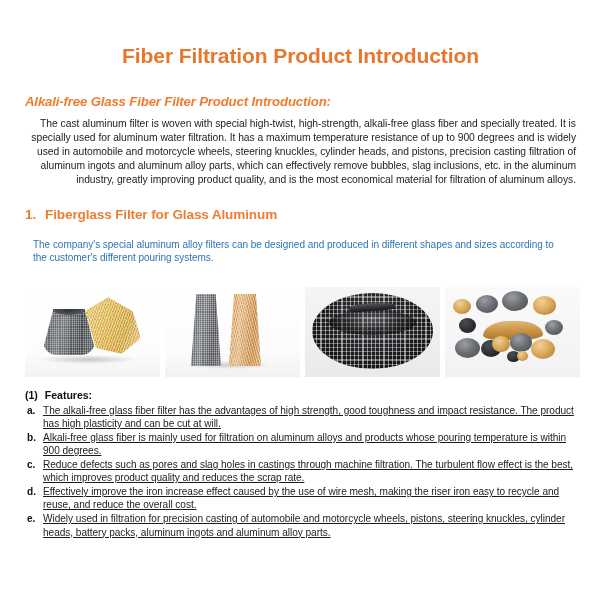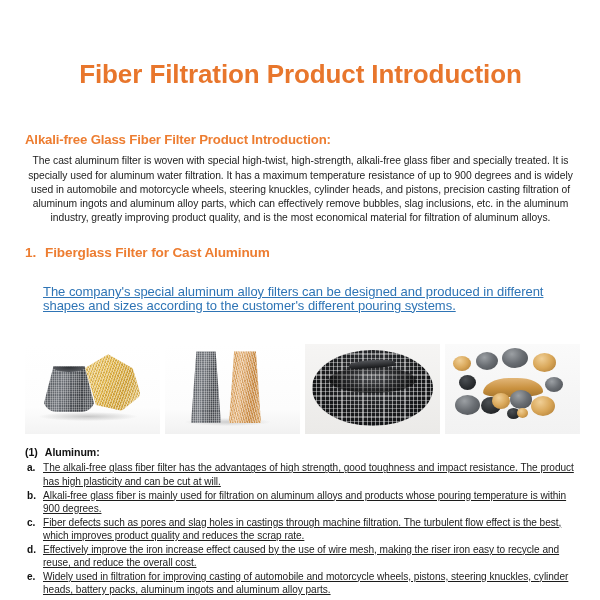--- a/index.html
+++ b/index.html
@@ -23,74 +23,74 @@
     position: relative;
     background: #ffffff;
   }
   .content {
     padding: 0 24px 0 25px;
   }
 
   
   .doc-title {
     text-align: center;
-    font-size: 26px;
+    font-size: 21px;
     font-weight: bold;
     color: #e8762c;
     letter-spacing: -0.1px;
-    margin: 16px;
+    margin: 0;
     padding-top: 44px;
     line-height: 1.1;
   }
 
   
   .section-heading {
     font-size: 13.2px;
     font-weight: bold;
     color: #ed7d31;
     margin: 0;
     padding-top: 27px;
     line-height: 1.2;
     letter-spacing: -0.15px;
+    font-style: italic;
   }
 
   
   .body-par {
     font-size: 10.3px;
     line-height: 14.1px;
     color: #1c1c1c;
     margin: 0;
     padding-top: 7px;
-    text-align: center;
+    text-align: right;
     letter-spacing: -0.03px;
   }
 
   
   .numbered-heading {
     font-size: 13.6px;
     font-weight: bold;
     color: #ed7d31;
     margin: 0;
     padding-top: 20px;
     line-height: 1.2;
     display: flex;
     gap: 9px;
     letter-spacing: -0.15px;
   }
   .numbered-heading .num { flex: 0 0 auto; }
 
   
   .blue-par {
-    font-size: 13px;
+    font-size: 10px;
     line-height: 13.6px;
     color: #2e74b5;
-    margin: 18px;
+    margin: 8px;
     padding-top: 6px;
     letter-spacing: -0.03px;
-    text-decoration: underline;
   }
 
   
   .image-strip {
     display: flex;
     gap: 5px;
     padding-top: 14px;
   }
   .photo {
     width: 135px;
@@ -245,21 +245,21 @@
   <div class="content">
 
     <h1 class="doc-title">Fiber Filtration Product Introduction</h1>
 
     <h2 class="section-heading">Alkali-free Glass Fiber Filter Product Introduction:</h2>
 
     <p class="body-par">The cast aluminum filter is woven with special high-twist, high-strength, alkali-free glass fiber and specially treated. It is specially used for aluminum water filtration. It has a maximum temperature resistance of up to 900 degrees and is widely used in automobile and motorcycle wheels, steering knuckles, cylinder heads, and pistons, precision casting filtration of aluminum ingots and aluminum alloy parts, which can effectively remove bubbles, slag inclusions, etc. in the aluminum industry, greatly improving product quality, and is the most economical material for filtration of aluminum alloys.</p>
 
     <h2 class="numbered-heading">
       <span class="num">1.</span>
-      <span>Fiberglass Filter for Cast Aluminum</span>
+      <span>Fiberglass Filter for Glass Aluminum</span>
     </h2>
 
     <p class="blue-par">The company's special aluminum alloy filters can be designed and produced in different shapes and sizes according to the customer's different pouring systems.</p>
 
     <div class="image-strip">
 
       <div class="photo p1">
         <div class="shadow-soft"></div>
         <div class="cone-grey"></div>
         <div class="cone-gold"></div>
@@ -290,40 +290,40 @@
         <div class="disc d-grey" style="left:65px; top:46px; width:22px; height:19px;"></div>
         <div class="disc d-tan" style="left:86px; top:52px; width:24px; height:20px;"></div>
         <div class="disc d-dark" style="left:62px; top:64px; width:13px; height:11px;"></div>
         <div class="disc d-tan" style="left:72px; top:64px; width:11px; height:10px;"></div>
       </div>
 
     </div>
 
     <div class="features-title">
       <span>(1)</span>
-      <span>Aluminum:</span>
+      <span>Features:</span>
     </div>
 
     <div class="feature-list">
       <div class="feature-item">
         <span class="marker">a.</span>
         <span class="ftext">The alkali-free glass fiber filter has the advantages of high strength, good toughness and impact resistance. The product has high plasticity and can be cut at will.</span>
       </div>
       <div class="feature-item">
         <span class="marker">b.</span>
         <span class="ftext">Alkali-free glass fiber is mainly used for filtration on aluminum alloys and products whose pouring temperature is within 900 degrees.</span>
       </div>
       <div class="feature-item">
         <span class="marker">c.</span>
-        <span class="ftext">Fiber defects such as pores and slag holes in castings through machine filtration. The turbulent flow effect is the best, which improves product quality and reduces the scrap rate.</span>
+        <span class="ftext">Reduce defects such as pores and slag holes in castings through machine filtration. The turbulent flow effect is the best, which improves product quality and reduces the scrap rate.</span>
       </div>
       <div class="feature-item">
         <span class="marker">d.</span>
         <span class="ftext">Effectively improve the iron increase effect caused by the use of wire mesh, making the riser iron easy to recycle and reuse, and reduce the overall cost.</span>
       </div>
       <div class="feature-item">
         <span class="marker">e.</span>
-        <span class="ftext">Widely used in filtration for improving casting of automobile and motorcycle wheels, pistons, steering knuckles, cylinder heads, battery packs, aluminum ingots and aluminum alloy parts.</span>
+        <span class="ftext">Widely used in filtration for precision casting of automobile and motorcycle wheels, pistons, steering knuckles, cylinder heads, battery packs, aluminum ingots and aluminum alloy parts.</span>
       </div>
     </div>
 
   </div>
 </div>
 
 </body></html>

